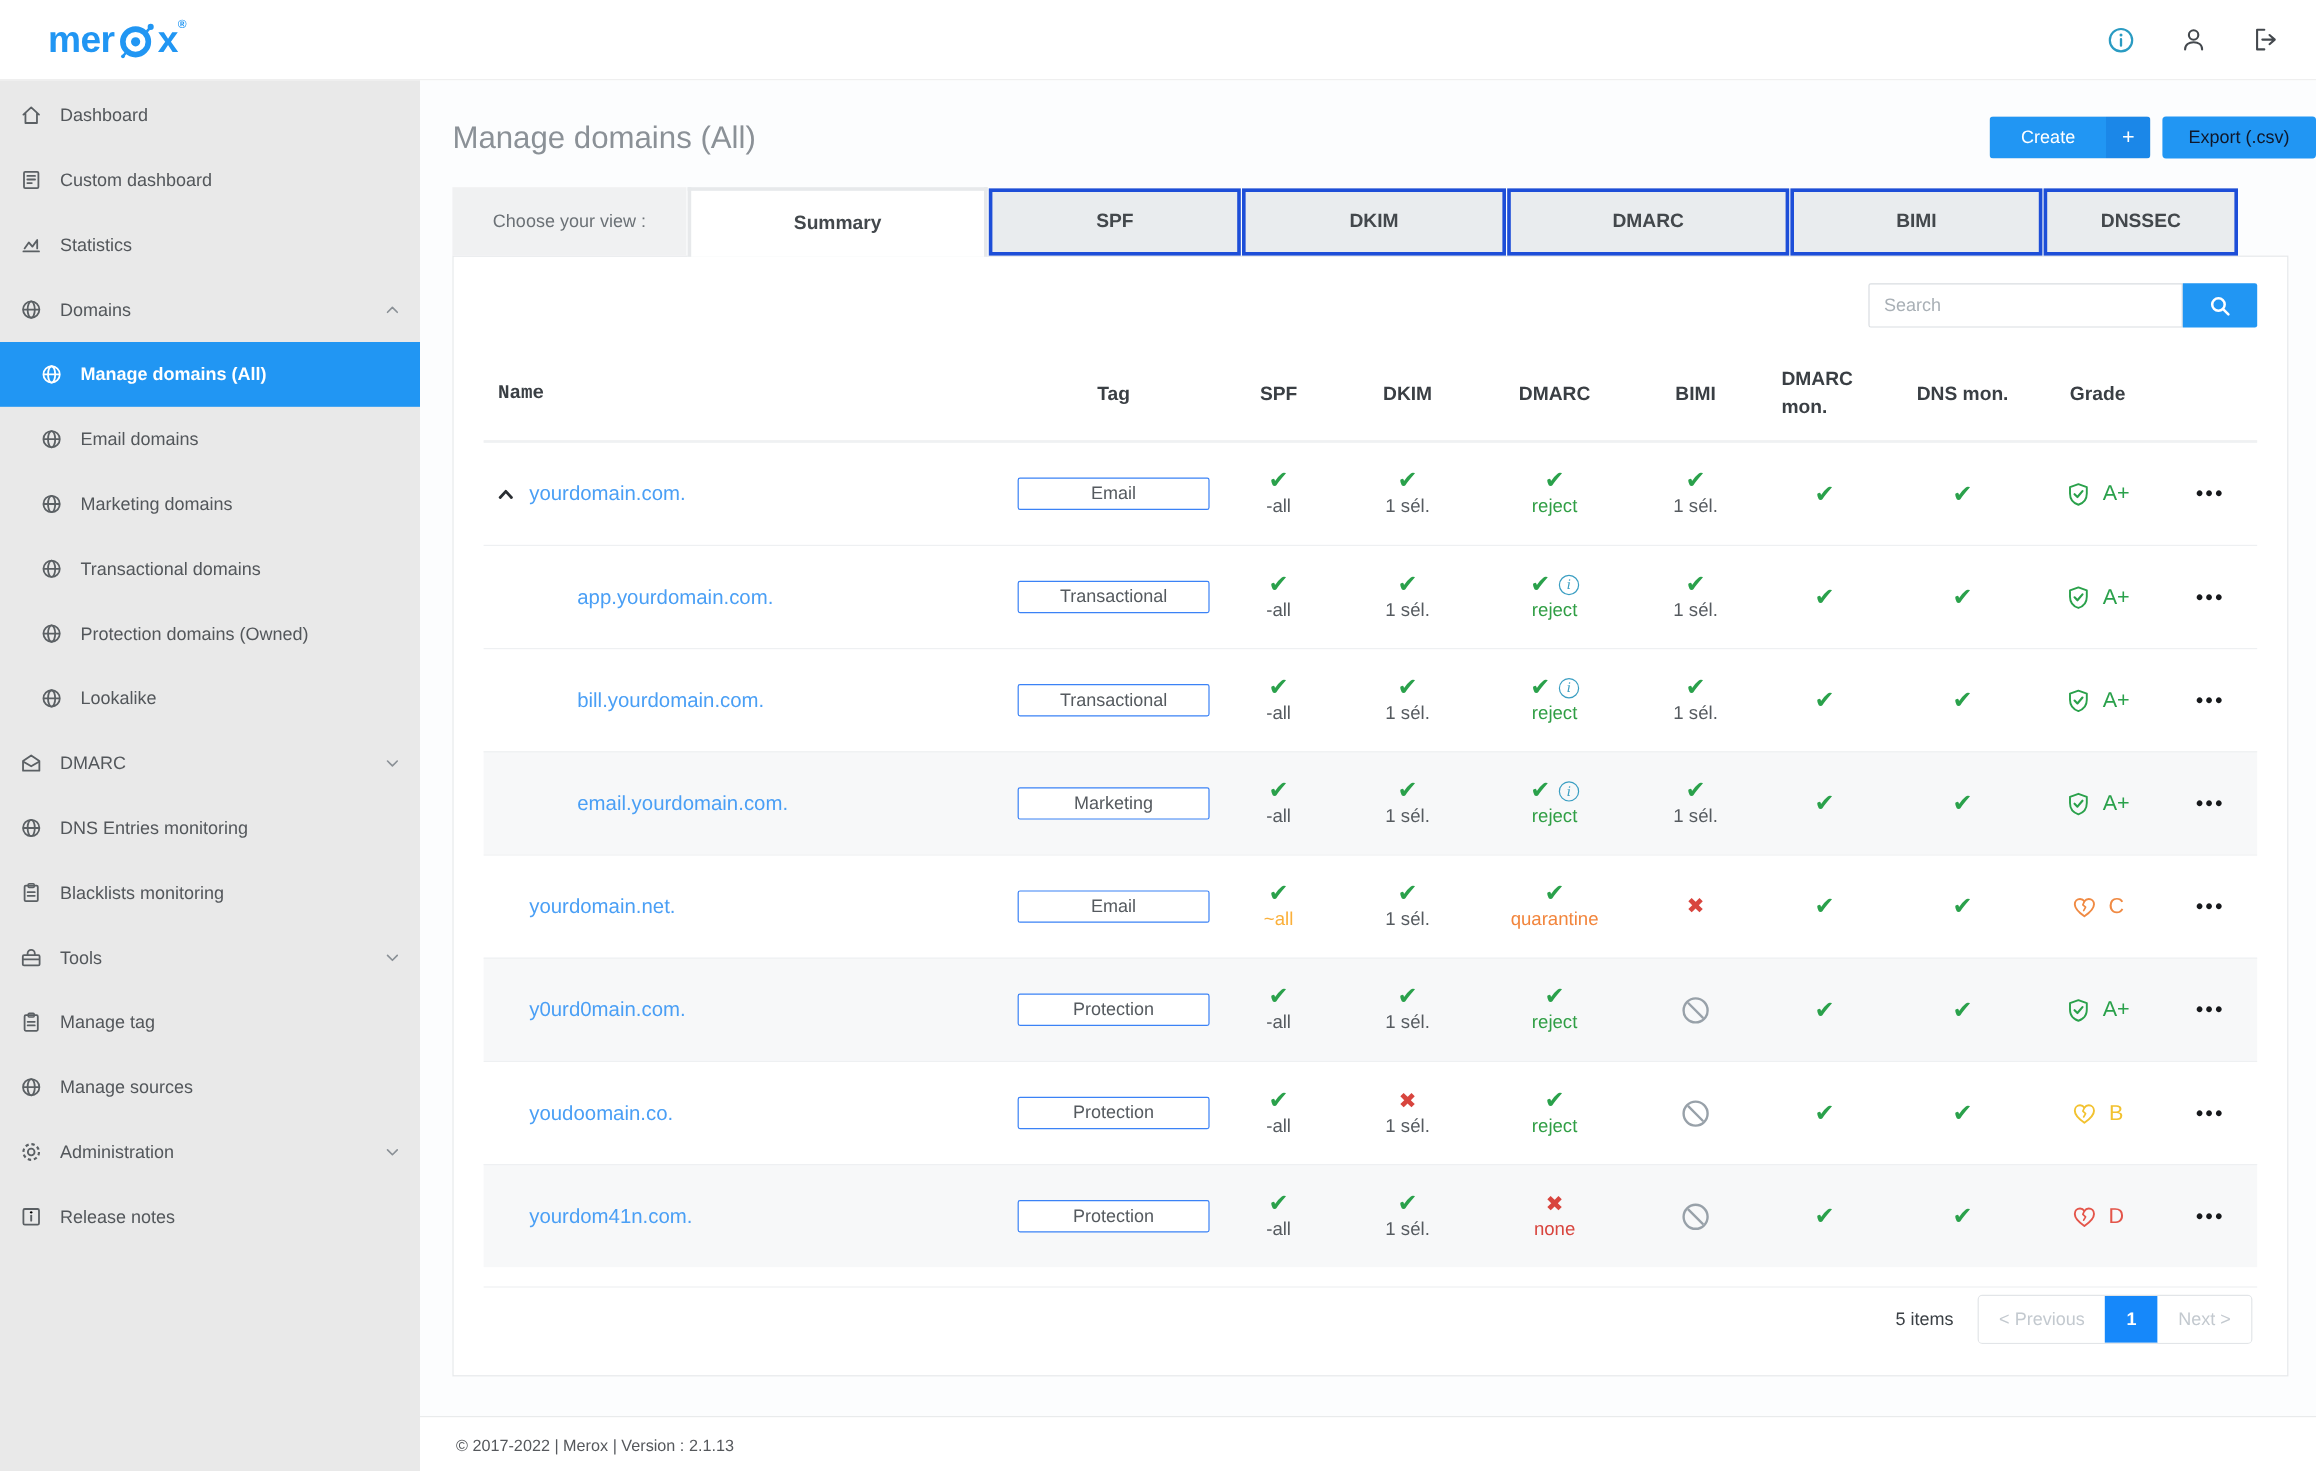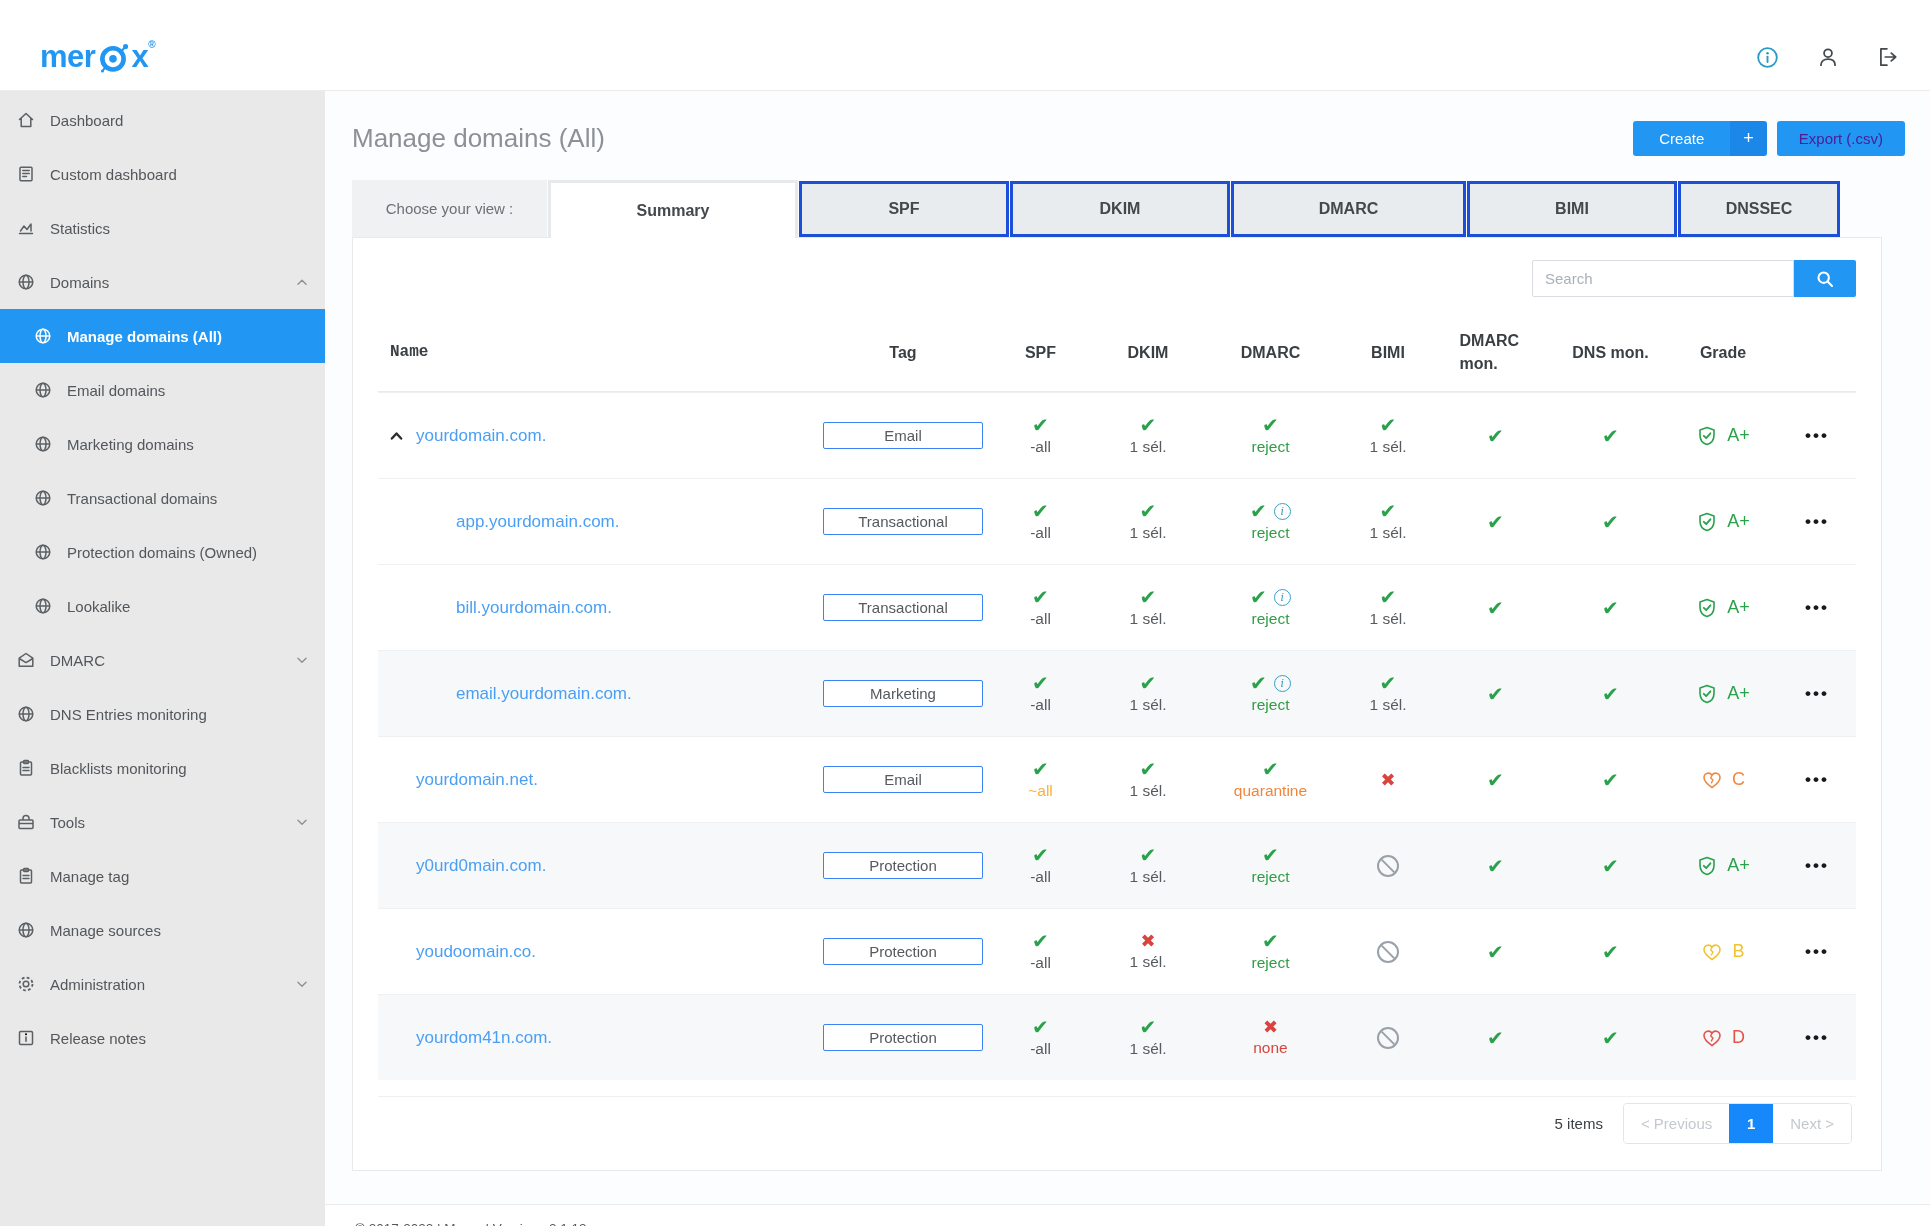--- a/index.html
+++ b/index.html
@@ -1,53 +1,53 @@
 <!DOCTYPE html>
 <html><head>
 <meta charset="utf-8">
 <style>
   * { margin:0; padding:0; box-sizing:border-box; }
   html,body { width:1930px; height:1226px; overflow:hidden; background:#fff;
     font-family:"Liberation Sans","DejaVu Sans",sans-serif; }
 
   
   .topbar { height:67px; background:#fff; border-bottom:1px solid #ececec;
-    display:flex; align-items:center; justify-content:space-between; padding:0 30px 0 40px;margin-top:24px; }
+    display:flex; align-items:center; justify-content:space-between; padding:0 30px 0 40px; }
   .logo { display:flex; align-items:flex-start; color:#2196f3; }
   .logo .word { font-size:31px; font-weight:bold; letter-spacing:-0.5px; line-height:40px; }
   .logo svg { margin:4px 1px 0 1px; }
   .logo .reg { font-size:10px; font-weight:bold; margin-top:2px; }
   .top-icons { display:flex; align-items:center; gap:36px; }
   .tico { background:none; border:none; cursor:pointer; display:flex; align-items:center; }
 
   
   .shell { display:flex; height:1159px; }
 
   
-  .sidebar { width:325px; background:#e9e9e9; flex:none; padding-top:2px; }
+  .sidebar { width:350px; background:#e9e9e9; flex:none; padding-top:2px; }
   .side-item { height:54px; display:flex; align-items:center; padding:0 14px 0 16px;
     color:#53575b; font-size:15px; cursor:pointer; }
   .side-item .lbl { margin-left:14px; flex:1; white-space:nowrap; }
   .side-item svg.mi { stroke:#5b6064; flex:none; }
   .side-item svg.chev { stroke:#8a9096; flex:none; }
   .side-item.child { padding-left:33px; }
   .side-item.active { background:#2196f3; color:#fff; font-weight:bold; }
   .side-item.active svg.mi { stroke:#fff; }
 
   
   .main { flex:1; background:#fcfdfe; display:flex; flex-direction:column; }
   .page-head { display:flex; align-items:center; justify-content:space-between;
     padding:30px 27px 24px 27px; }
   .page-title { font-size:26px; color:#8b9197; font-weight:normal; }
   .head-actions { display:flex; gap:10px; }
   .btn-create { display:flex; border:none; cursor:pointer; border-radius:3px; overflow:hidden; }
   .btn-create .c-lbl { background:#2196f3; color:#fff; font-size:15px; padding:9px 26px; }
   .btn-create .c-plus { background:#1b87e8; color:#fff; font-size:18px; padding:7px 13px;
     display:flex; align-items:center; }
-  .btn-export { background:#2196f3; color:#4c1d95; border:none; cursor:pointer; border-radius:3px;
+  .btn-export { background:#2196f3; color:#0f172a; border:none; cursor:pointer; border-radius:3px;
     font-size:15px; padding:9px 22px; }
 
   
   .tabs-row { display:flex; margin:0 50px 0 27px; align-items:flex-end; position:relative; z-index:2; }
   .tab-label { width:195px; height:57px; background:#f0f1f2; color:#6b7176; font-size:15px;
     display:flex; align-items:center; justify-content:center; }
   .tab { height:56px; background:#e9ecee; border:3px solid #1d4ed8; margin-left:1px;
     display:flex; align-items:center; justify-content:center; font-size:16px; font-weight:bold;
     color:#43484c; cursor:pointer; }
   .tab.active { background:#fff; border-color:#e7e9eb; border-bottom:none; height:58px; margin-bottom:-1px; }

